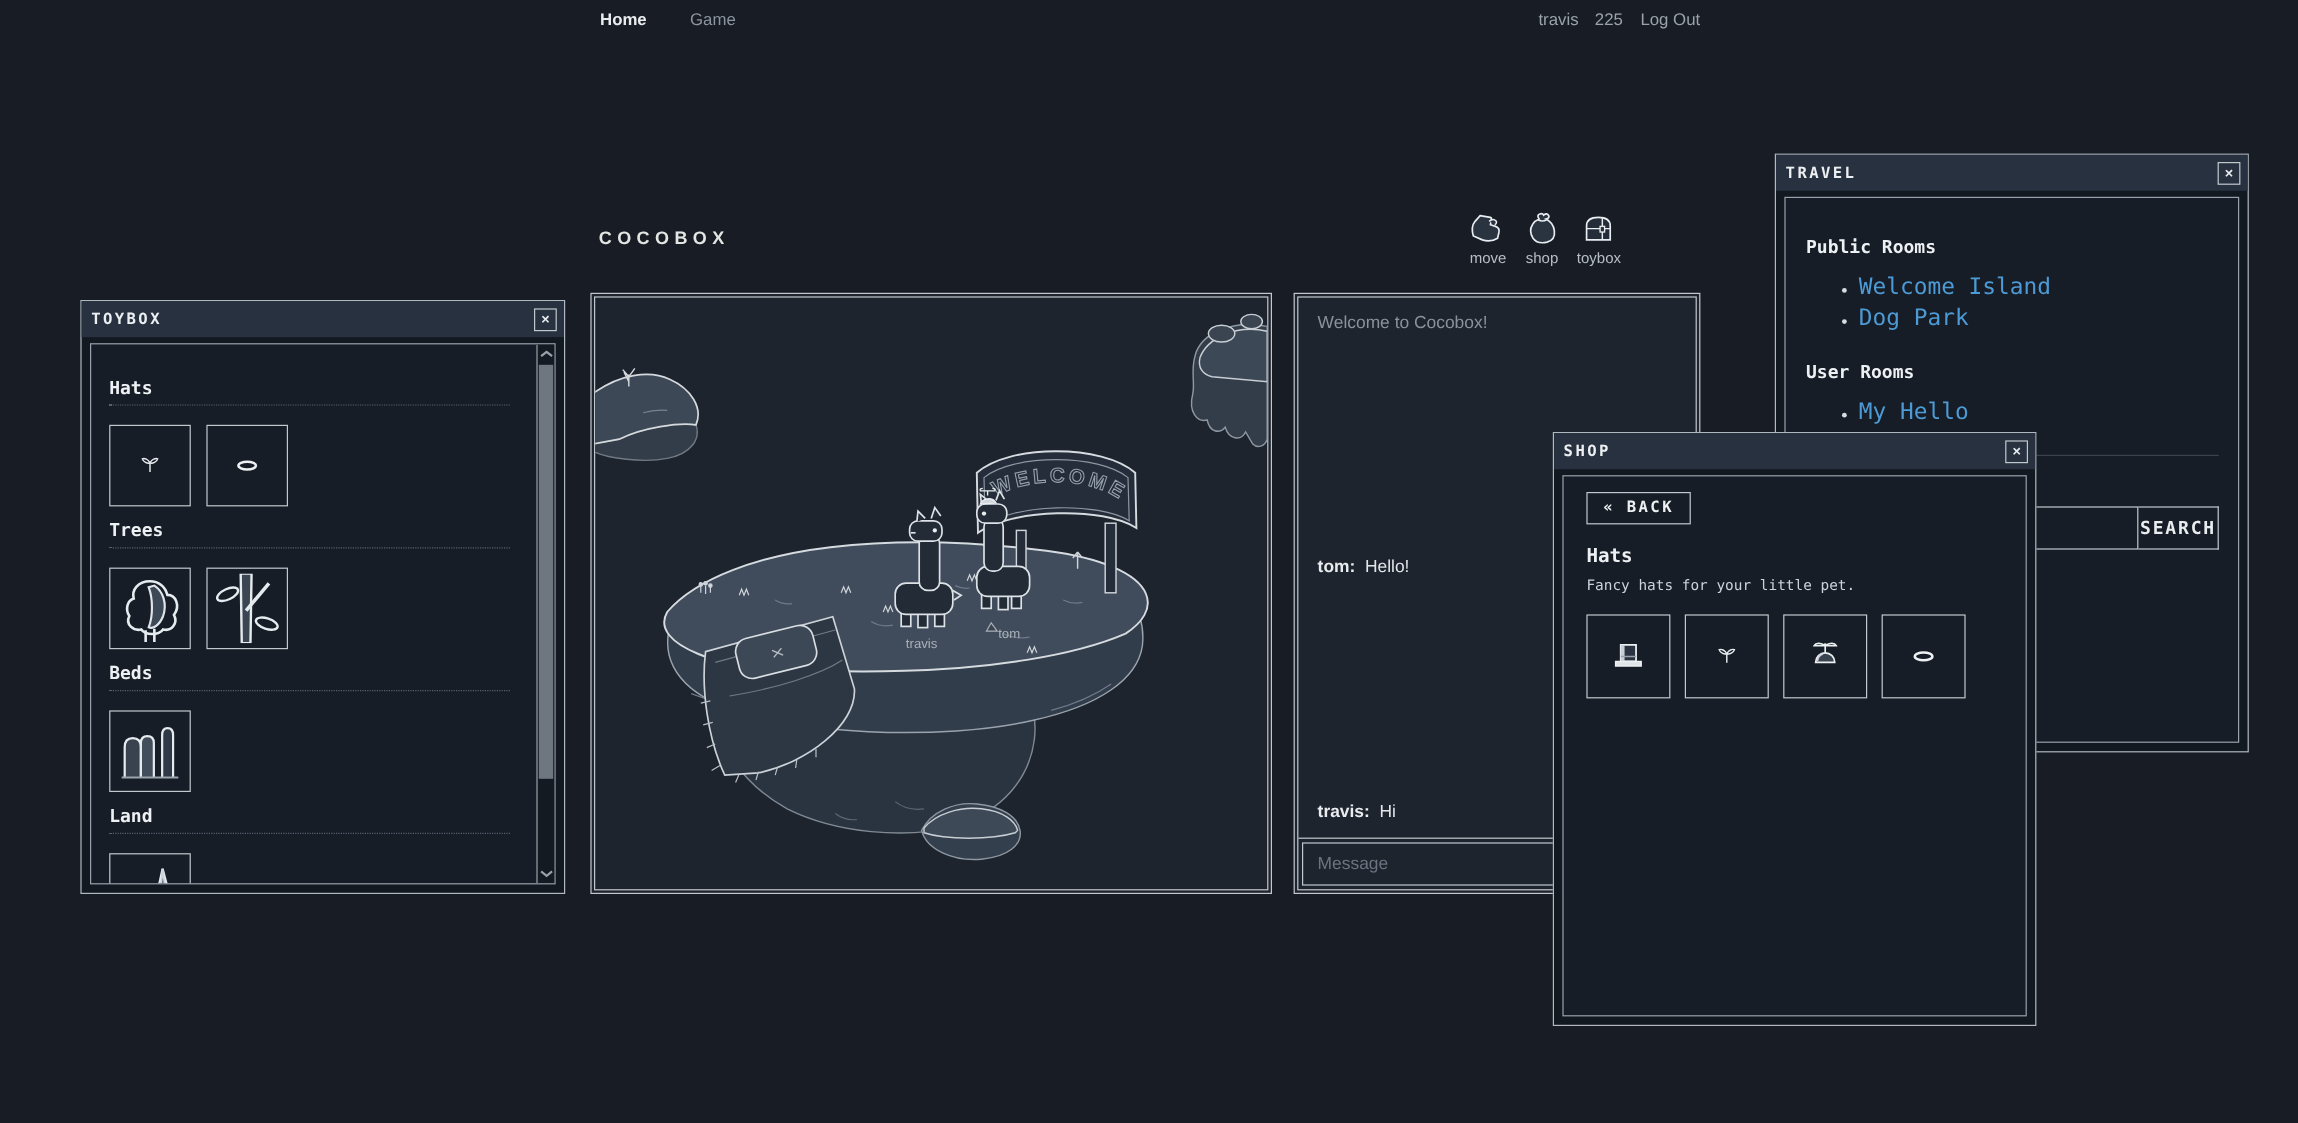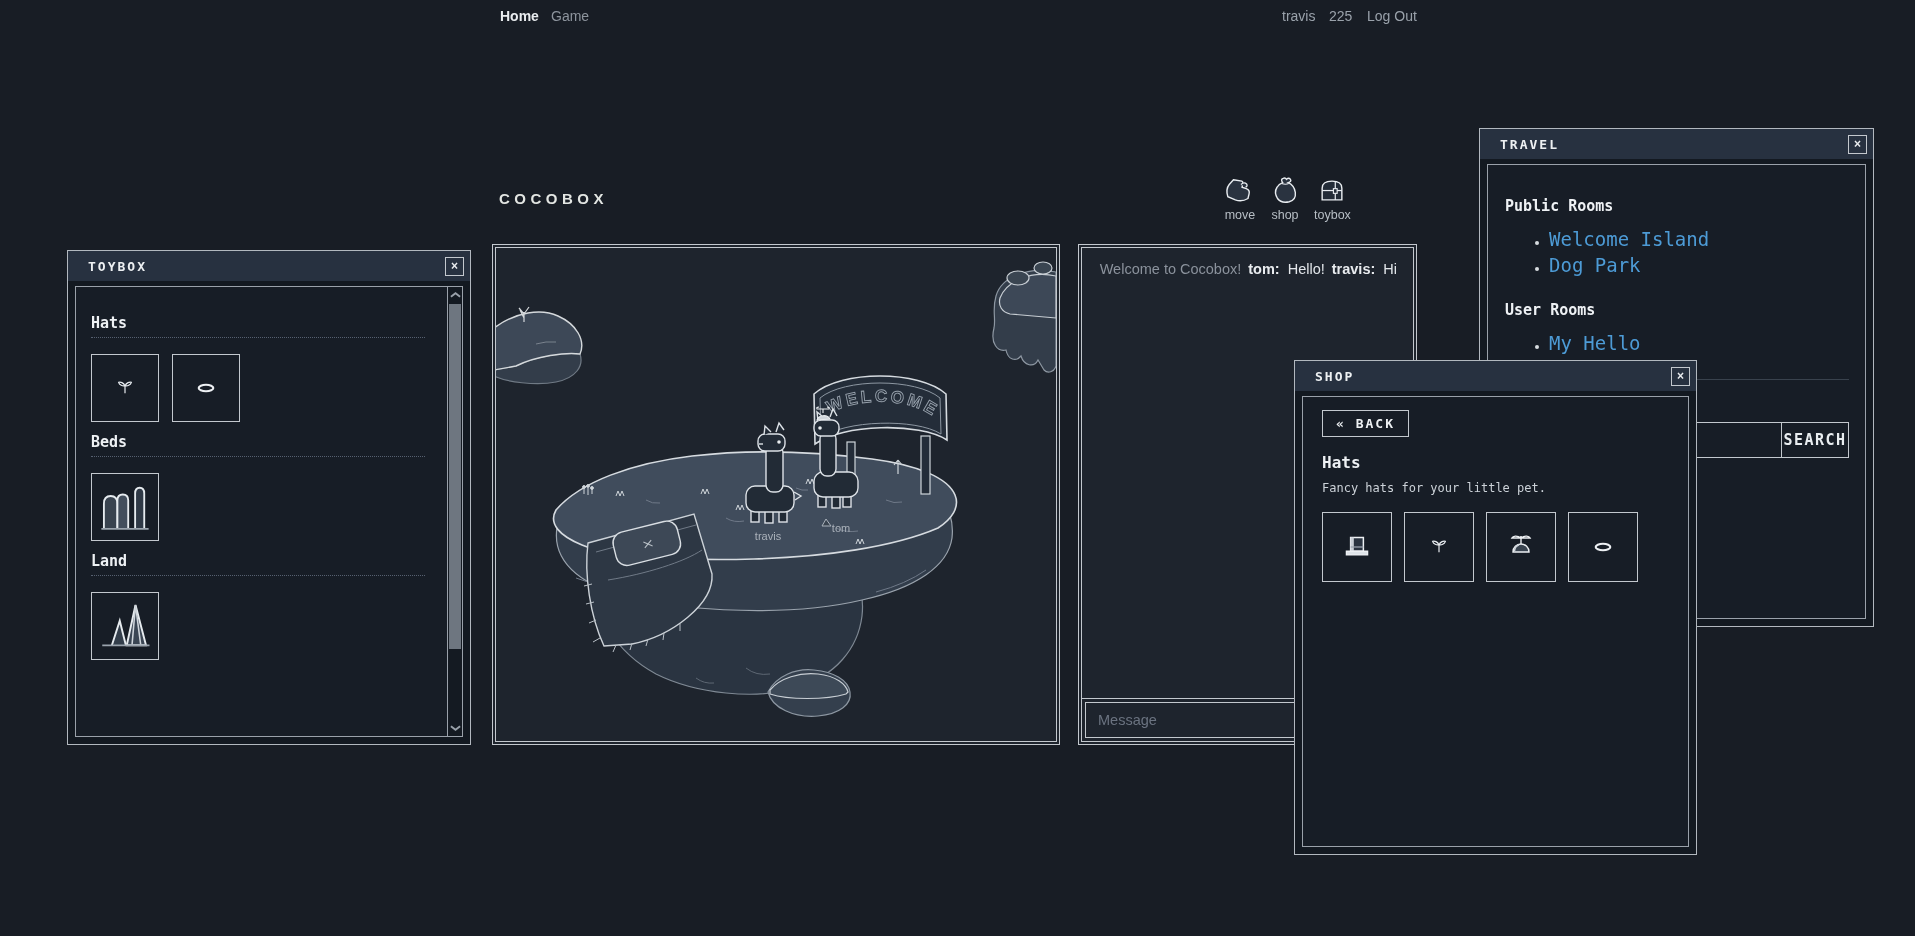--- a/index.html
+++ b/index.html
@@ -19,21 +19,21 @@
     --mono:"DejaVu Sans Mono", monospace;
     --sans:"Liberation Sans", sans-serif;
   }
   *{box-sizing:border-box;margin:0;padding:0}
   html,body{width:1915px;height:936px;background:var(--bg);font-family:var(--sans);overflow:hidden}
   #stage{position:relative;width:1773px;height:936px;background:var(--bg)}
 
   
   .nav-link{position:absolute;top:8px;font-size:14px;color:var(--muted);text-decoration:none;cursor:pointer}
   .nav-home{left:500px;color:var(--text);font-weight:bold}
-  .nav-game{left:551px}
+  .nav-game{left:575px}
   .nav-user{left:1282px;color:#9aa2ab}
   .nav-coins{left:1329px;color:#9aa2ab}
   .nav-logout{left:1367px;color:#9aa2ab}
 
   
   .page-title{position:absolute;left:499px;top:190px;font-size:15px;font-weight:bold;letter-spacing:4.5px;color:#e3e6e3}
 
   
   .actions{position:absolute;left:1224px;top:176px;display:flex;gap:13px;z-index:12}
   .action{display:flex;flex-direction:column;align-items:center;cursor:pointer}
@@ -42,31 +42,31 @@
 
   
   .dblbox{position:absolute;border:1px solid var(--line);background:var(--canvas-bg);z-index:10}
   .dblbox>.inner{position:absolute;inset:2px;border:1px solid var(--line)}
 
   #game-canvas{left:492px;top:244px;width:568px;height:501px}
   #game-canvas svg.scene{position:absolute;inset:0;width:100%;height:100%}
 
   #chat-panel{left:1078px;top:244px;width:339px;height:501px}
   #chat-panel .inner{display:flex;flex-direction:column}
-  .chat-messages{flex:1;display:flex;flex-direction:row;justify-content:flex-end;gap:7px;padding:12px 16px 12px 16px;border-bottom:1px solid var(--line);overflow:hidden}
+  .chat-messages{flex:1;display:flex;flex-direction:column;justify-content:space-between;gap:7px;padding:12px 16px 12px 16px;border-bottom:1px solid var(--line);overflow:hidden}
   .chat-msg{font-size:14.5px;color:#e2e6ea;line-height:1.25}
   .chat-msg .u{font-weight:bold;color:var(--text);margin-right:8px}
   .chat-msg.system{color:#8b929c}
   .chat-input-row{margin:3px;border:1px solid var(--line);height:36px;display:flex;align-items:center;padding:0 12px}
   .chat-input-row input{flex:1;background:transparent;border:none;outline:none;font-family:var(--sans);font-size:14.5px;color:var(--text)}
   .chat-input-row input::placeholder{color:#6b7380}
 
   
   .window{position:absolute;border:1px solid #b2b8bf;background:var(--win-bg)}
-  .win-header{height:30px;background:var(--header-bg);display:flex;align-items:center;padding:0 6px 0 20px;cursor:move}
+  .win-header{height:30px;background:var(--header-bg);display:flex;align-items:center;padding:0 6px 0 8px;cursor:move}
   .win-title{font-family:var(--mono);font-weight:bold;font-size:13px;letter-spacing:2px;color:#edf0f2}
   .win-close{margin-left:auto;width:19px;height:19px;border:1px solid var(--line);color:var(--text);
     display:flex;align-items:center;justify-content:center;font-size:12px;font-weight:bold;line-height:1;
     background:transparent;cursor:pointer;font-family:var(--sans)}
   .win-content{position:absolute;left:7px;right:7px;top:35px;bottom:7px;border:1px solid var(--line-dim);background:var(--panel-bg);overflow:hidden}
 
   
   #toybox-window{left:67px;top:250px;width:404px;height:495px;z-index:30}
   .tb-scrollwrap{position:absolute;inset:0;padding:27px 37px 0 15px}
   .tb-section{margin-bottom:11px}
@@ -361,20 +361,35 @@
           <h3>Hats</h3>
           <div class="items-row">
             <div class="item-box">
               <svg width="24" height="24">
                   <use href="#sym-sprout"></use>
                 </svg>
             </div>
             <div class="item-box">
               <svg width="26" height="26">
                   <use href="#sym-halo"></use>
+                </svg>
+            </div>
+          </div>
+        </div>
+        <div class="tb-section">
+          <h3>Trees</h3>
+          <div class="items-row">
+            <div class="item-box">
+              <svg width="58" height="58">
+                  <use href="#sym-tree1"></use>
+                </svg>
+            </div>
+            <div class="item-box">
+              <svg width="58" height="58">
+                  <use href="#sym-tree2"></use>
                 </svg>
             </div>
           </div>
         </div>
         <div class="tb-section">
           <h3>Beds</h3>
           <div class="items-row">
             <div class="item-box">
               <svg width="54" height="54">
                   <use href="#sym-bed"></use>

